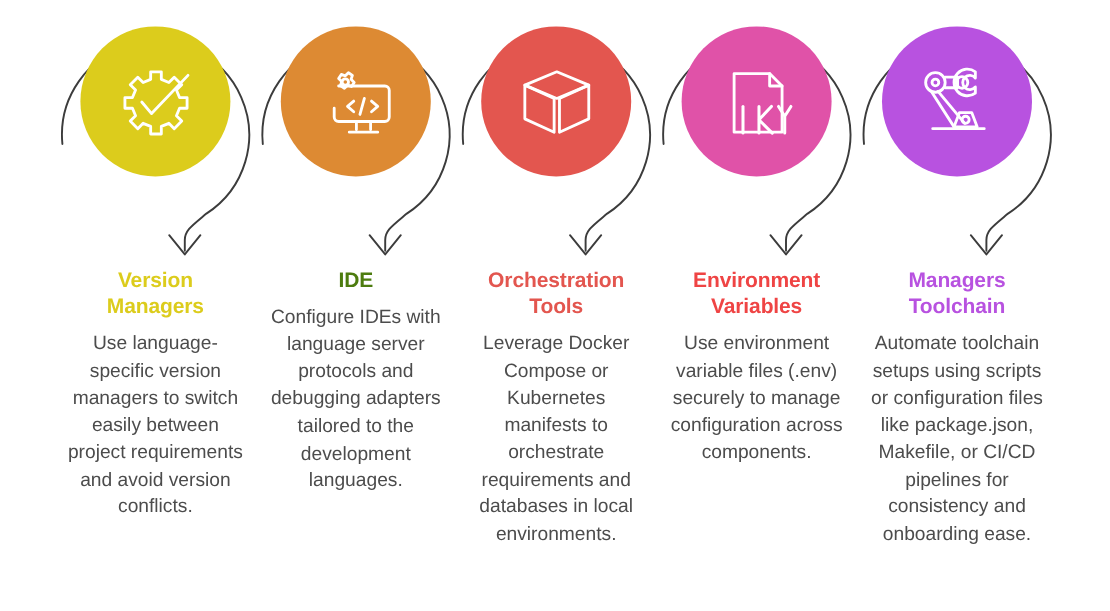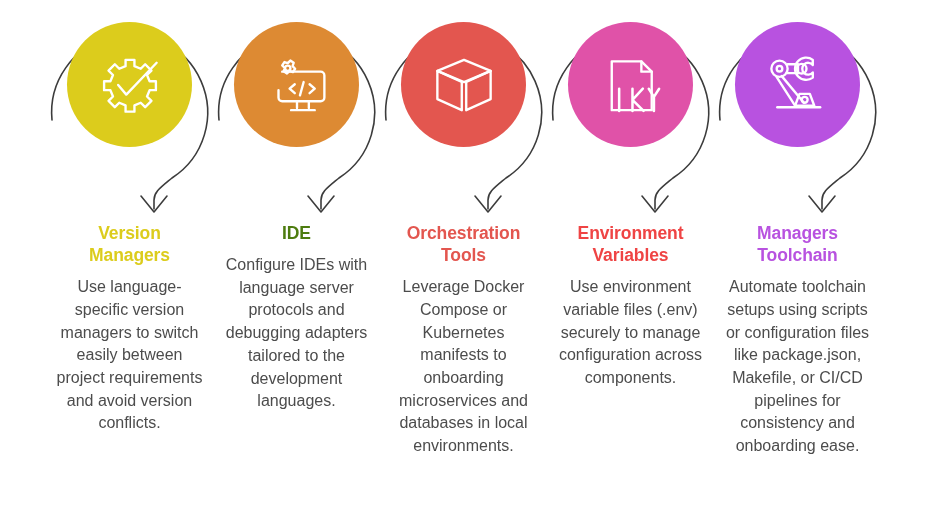--- a/index.html
+++ b/index.html
@@ -179,21 +179,21 @@
               <path d="M14 31 v38 L47 84 v-38 Z"></path>
               <path d="M86 31 v38 L53 84 v-38 Z"></path>
             </g>
           </svg>
         </div>
       </div>
       <h3 class="headline" style="color:#e3564f">
         <span>Orchestration</span><br>
         <span>Tools</span>
       </h3>
-      <p class="body-text">Leverage Docker Compose or Kubernetes manifests to onboarding microservices and databases in local environments.</p>
+      <p class="body-text">Leverage Docker Compose or Kubernetes manifests to orchestrate requirements and databases in local environments.</p>
     </div>
 
     <div class="col">
       <div class="badge">
         <svg class="badge-svg" viewBox="0 0 167 222">
           <path d="M 6 120
                    A 78 78 0 1 1 126 178
                    C 114 188 108 192 108 200
                    L 108 209" fill="none" stroke="#3c3c3c" stroke-width="1.6" stroke-linecap="round"></path>
           <path d="M 95 196 L 108 212 L 121 196" fill="none" stroke="#3c3c3c" stroke-width="1.6" stroke-linecap="round" stroke-linejoin="round"></path>

